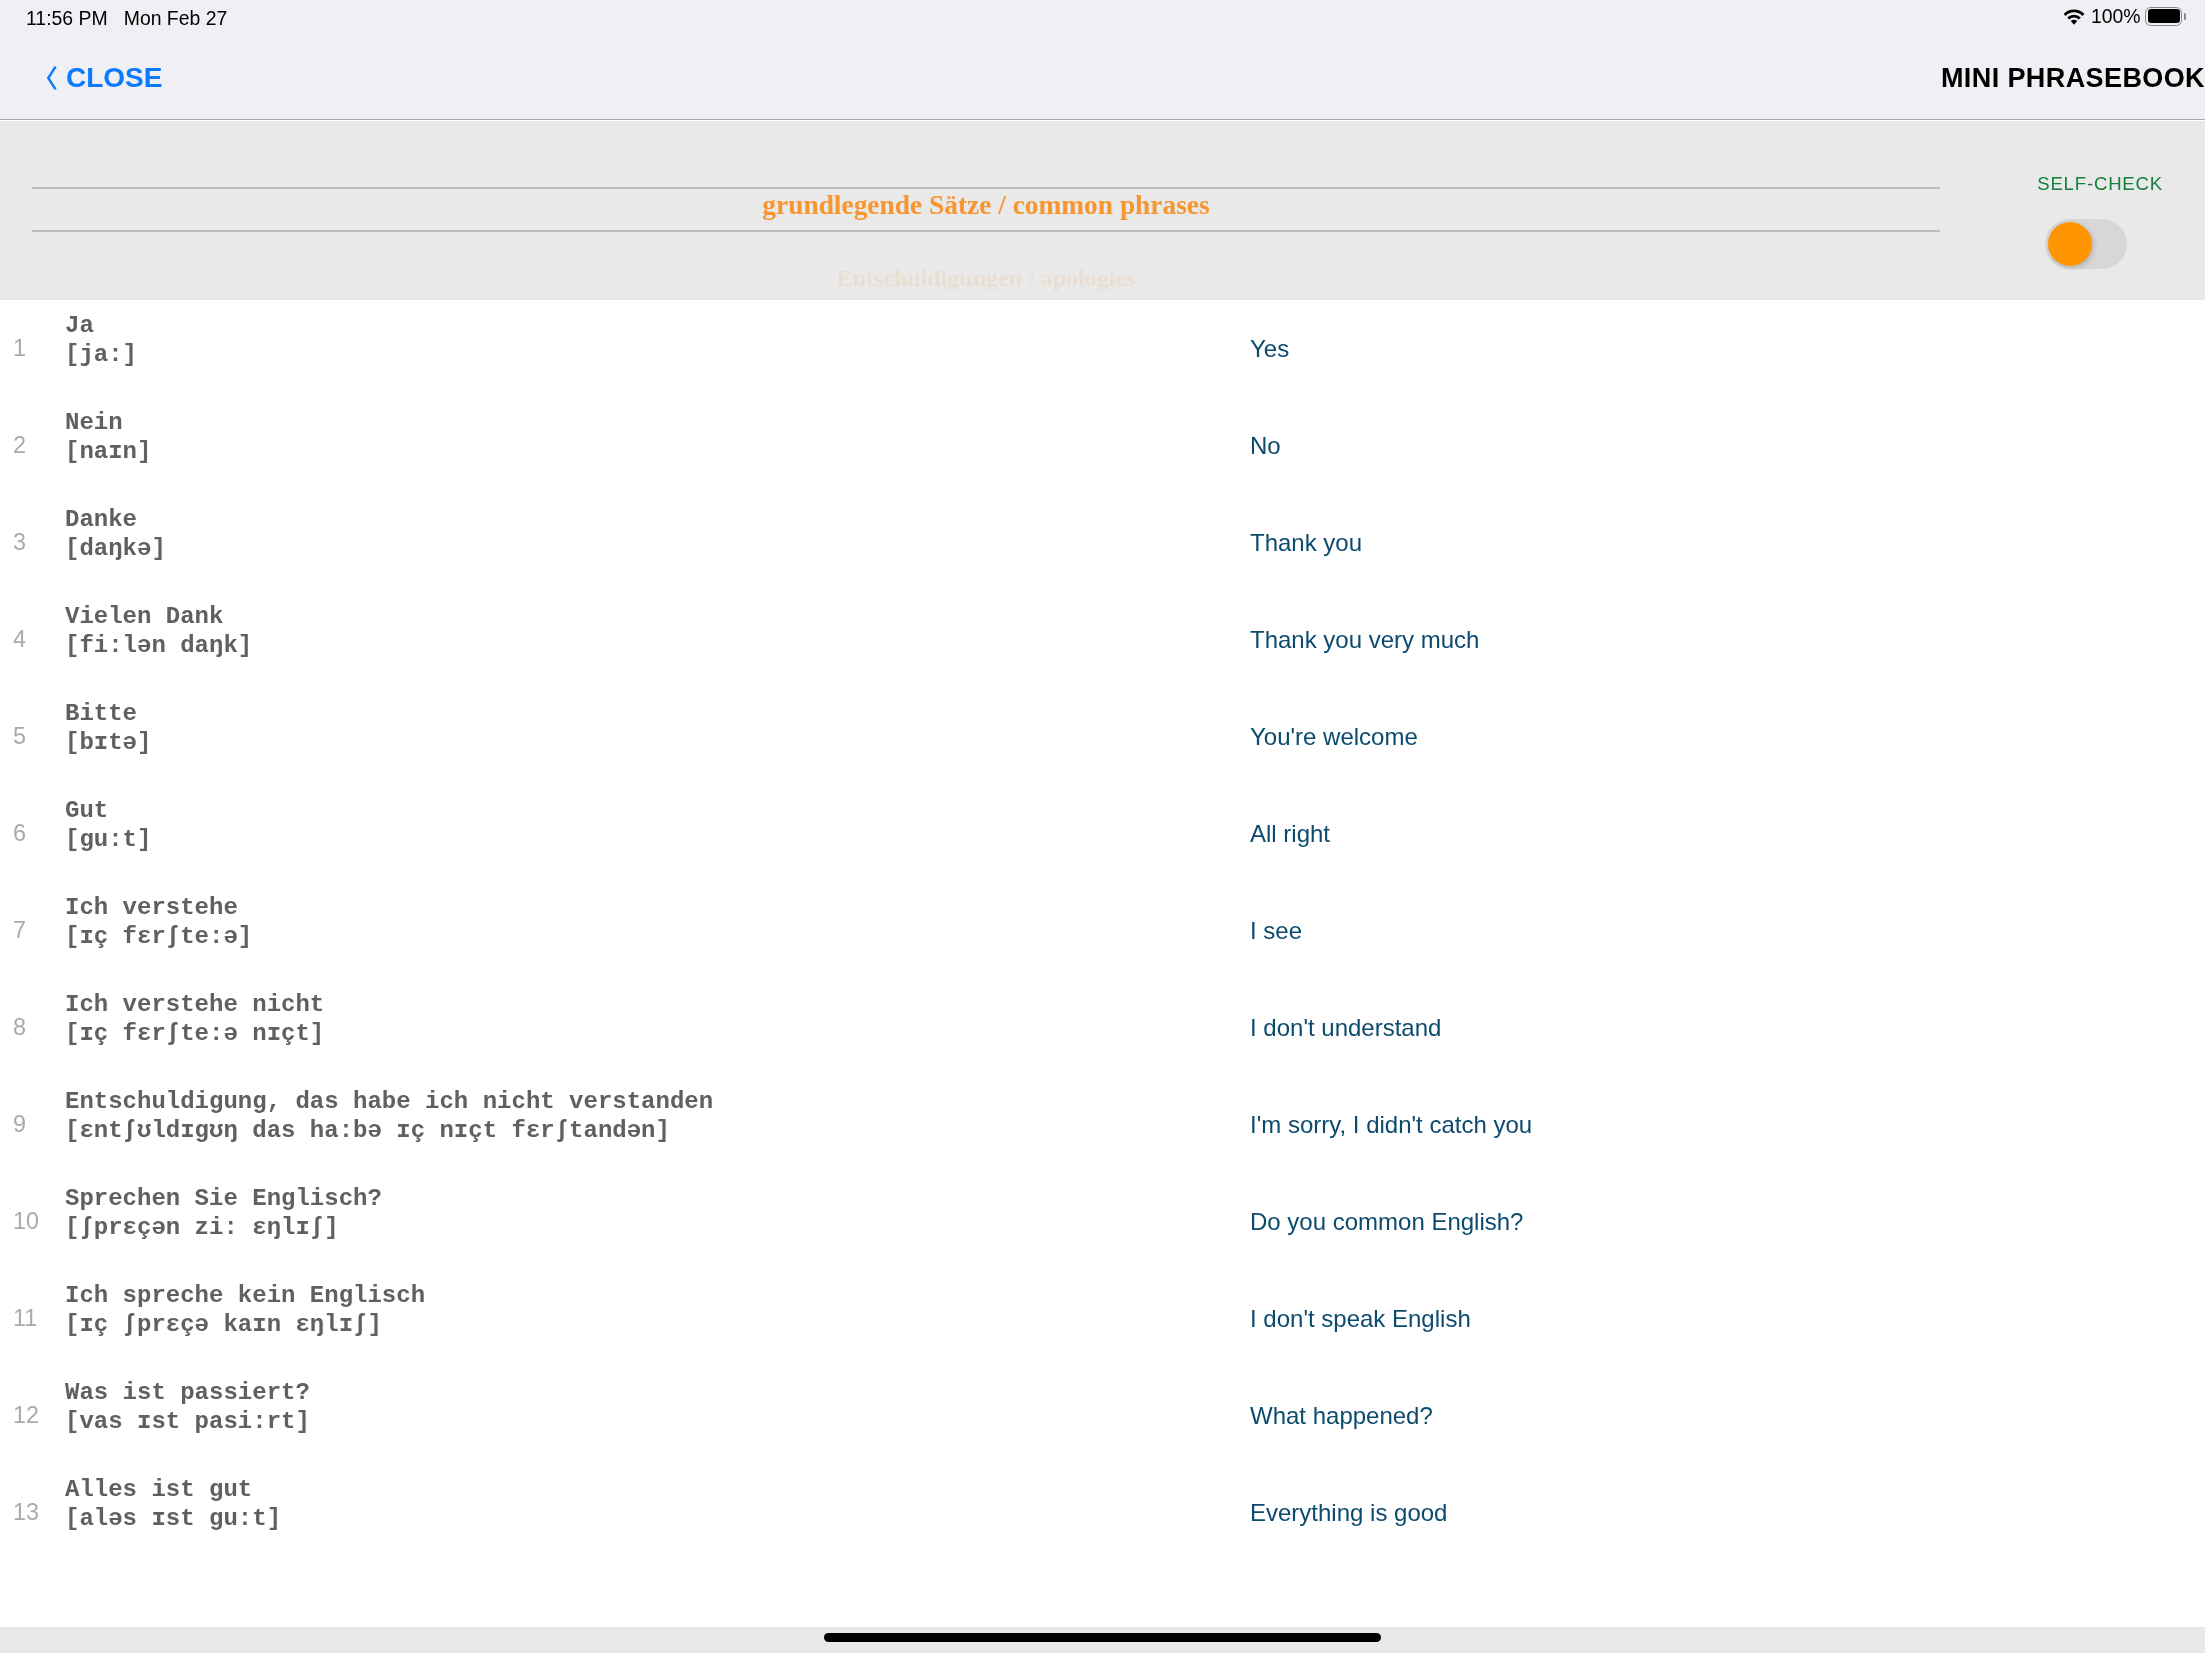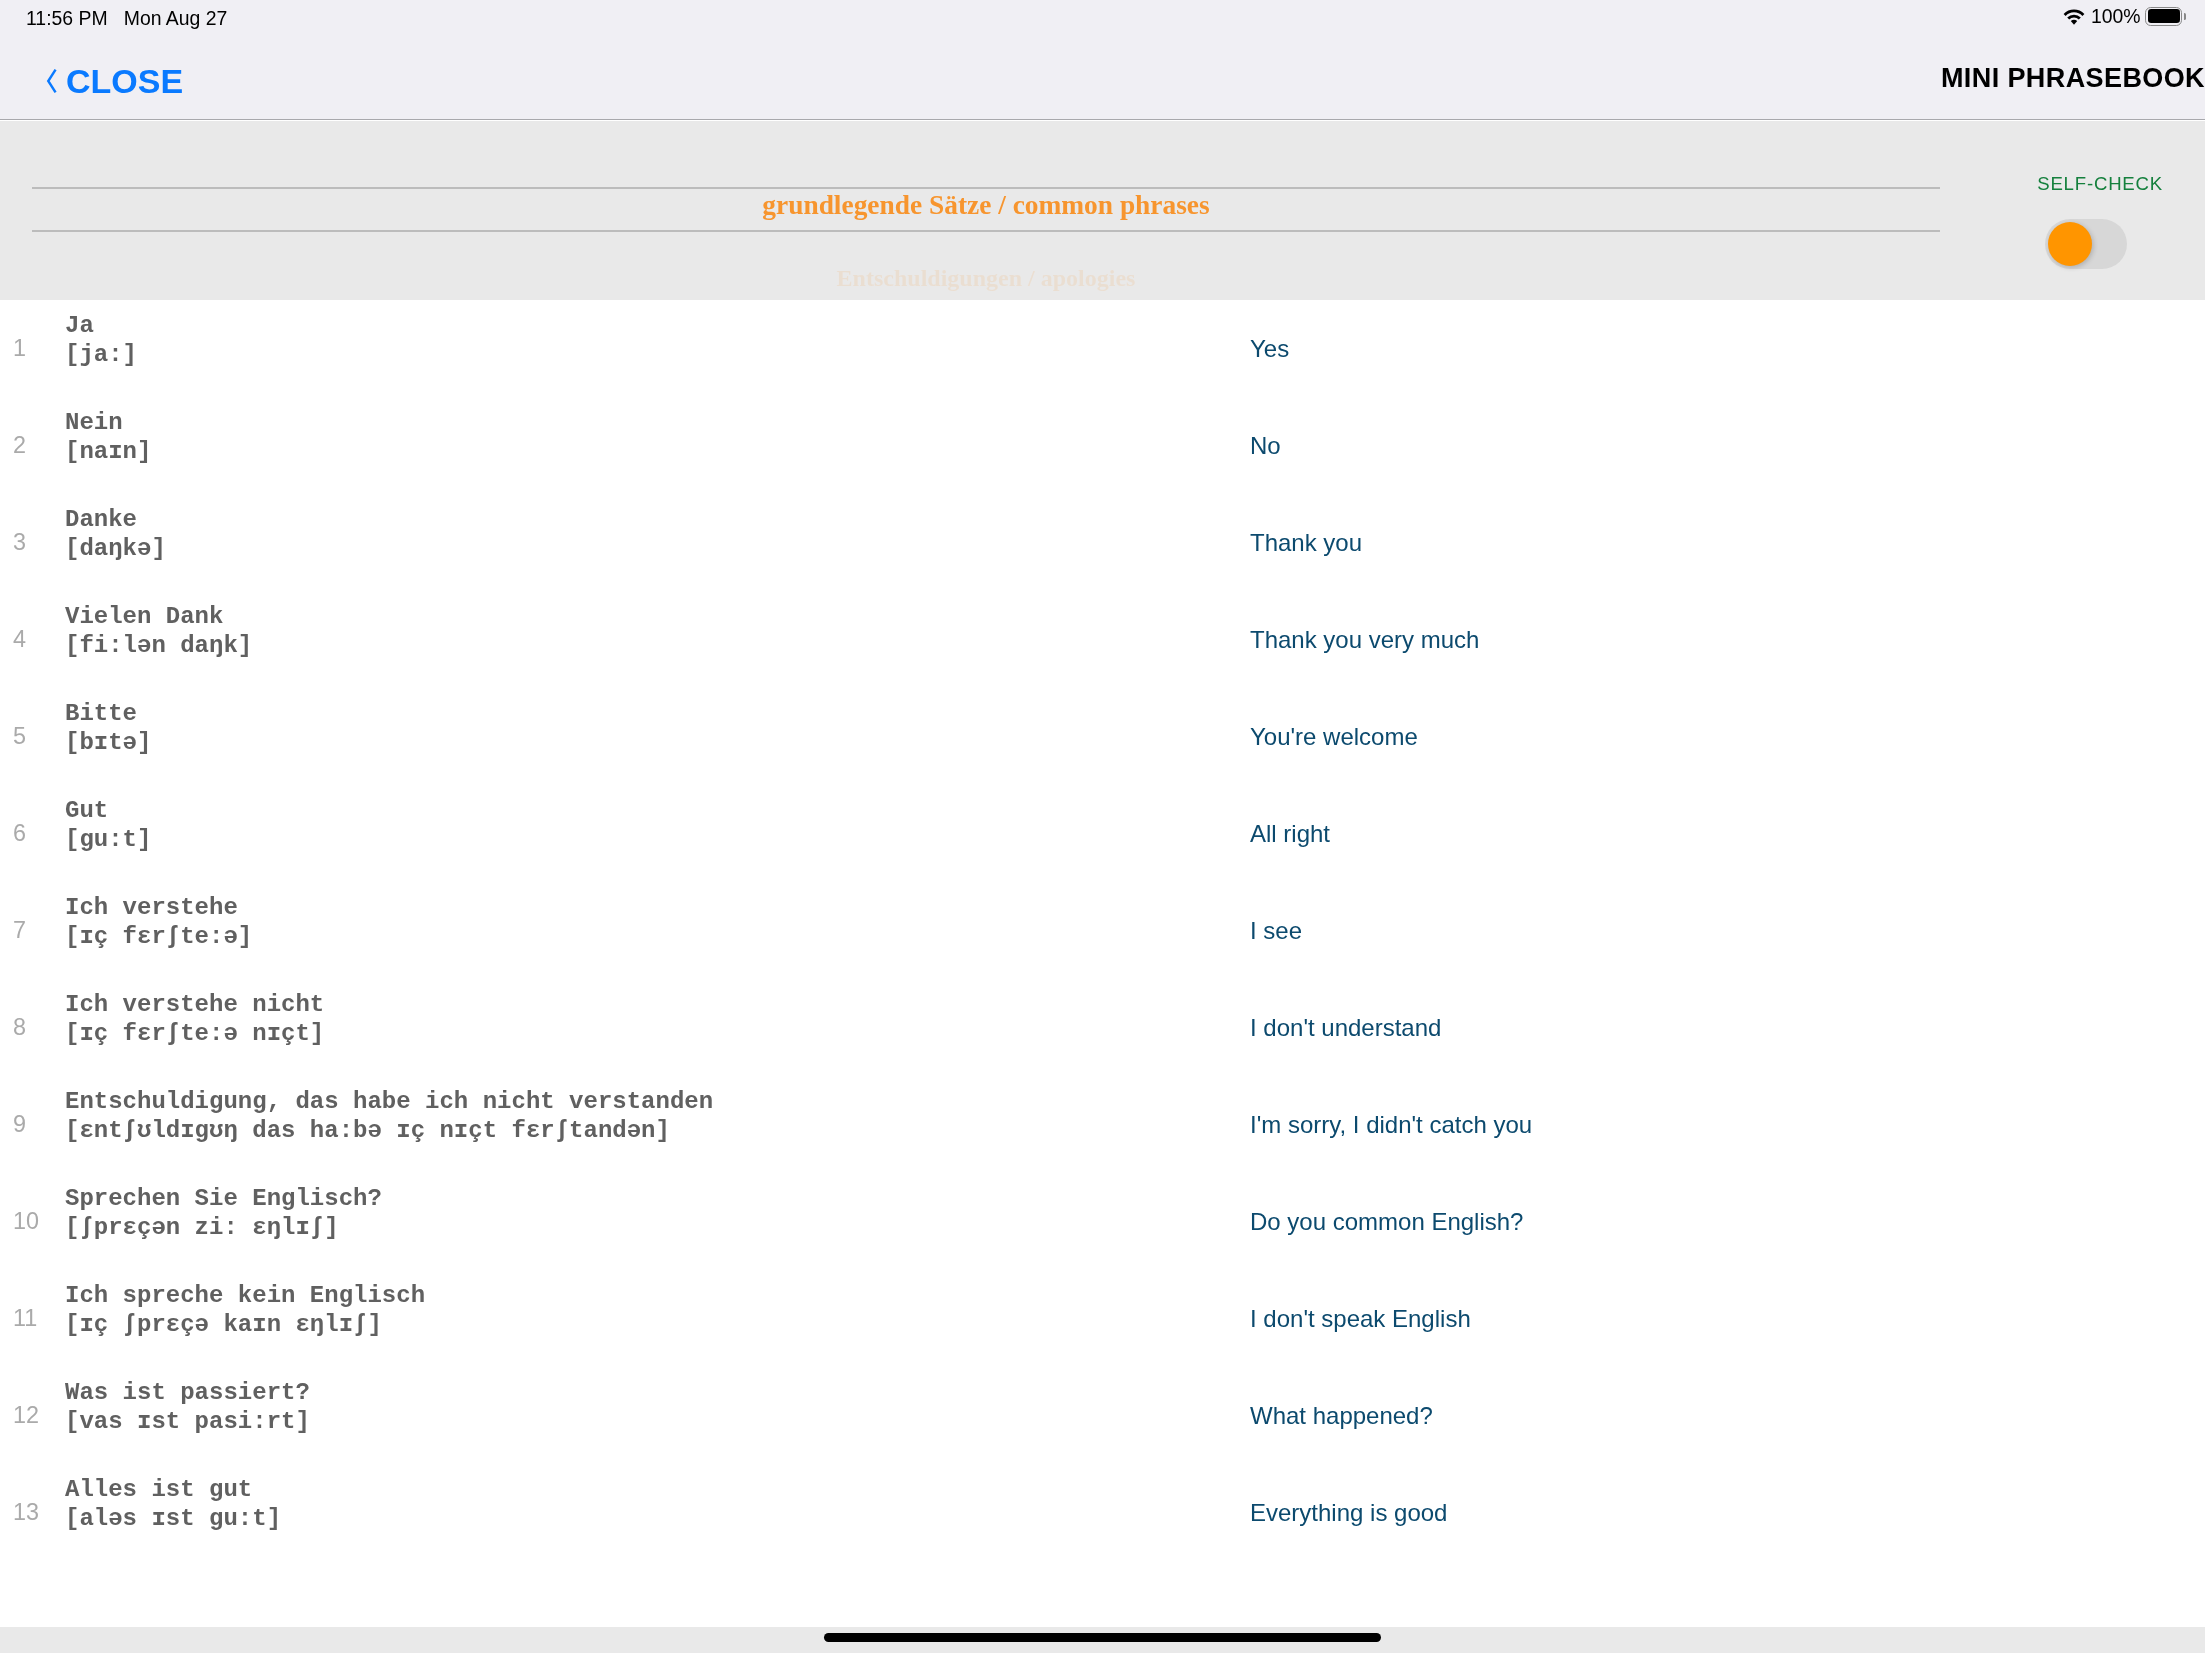--- a/index.html
+++ b/index.html
@@ -5,21 +5,21 @@
   * { box-sizing: border-box; margin: 0; padding: 0; }
   html, body { width: 2205px; height: 1653px; overflow: hidden; background: #ffffff; font-family: "Liberation Sans", "DejaVu Sans", sans-serif; }
   .status-bar { position: absolute; left: 0; top: 0; width: 2205px; height: 39px; background: #f0eff4; color: #000; }
   .status-time { position: absolute; left: 26px; top: 6.5px; font-size: 19.4px; }
   .status-right { position: absolute; right: 22.6px; top: 4.8px; display: flex; align-items: center; gap: 4.8px; font-size: 19.4px; }
   .wifi { width: 24px; height: 19.4px; }
   .battery { width: 37px; height: 19.4px; border: 1.6px solid #888; border-radius: 5.7px; padding: 1.6px; position: relative; }
   .battery-fill { width: 100%; height: 100%; background: #000; border-radius: 3.2px; }
   .battery-tip { position: absolute; right: -4.8px; top: 5.7px; width: 2.4px; height: 6.5px; background: #888; border-radius: 0 1.6px 1.6px 0; }
   .nav-bar { position: absolute; left: 0; top: 39px; width: 2205px; height: 81px; background: #f0eff4; border-bottom: 1.6px solid #a8a8ac; }
-  .close-btn { position: absolute; left: 45px; top: 22.6px; display: flex; align-items: center; gap: 8px; color: #0a7aff; font-size: 34px; font-weight: bold; cursor: pointer; }
+  .close-btn { position: absolute; left: 45px; top: 22.6px; display: flex; align-items: center; gap: 8px; color: #0a7aff; font-size: 28px; font-weight: bold; cursor: pointer; }
   .close-btn svg { width: 13px; height: 26px; }
   .nav-title { position: absolute; left: 0; right: 0; top: 24px; text-align: right; font-size: 27px; font-weight: bold; color: #000; letter-spacing: 0.4px; }
   .picker-area { position: absolute; left: 0; top: 121px; width: 2205px; height: 179px; background: #e9e9e9; overflow: hidden; }
   .picker { position: absolute; left: 32px; top: 0; width: 1908px; height: 179px; font-family: Liberation Serif, serif; }
   .picker-line { position: absolute; left: 0; width: 100%; height: 1.6px; background: #bcbcbc; }
   .picker-item { position: absolute; left: 0; width: 100%; text-align: center; font-weight: bold; font-size: 27.4px; color: #f7952e; }
   .picker-item.selected { top: 69px; }
   .picker-item.next { top: 107px; opacity: 0.4; font-size: 26px; }
   .picker-item.next2 { top: 144px; opacity: 0.12; font-size: 24px; }
   .selfcheck-label { position: absolute; left: 2002px; top: 52px; width: 161px; text-align: right; font-size: 18.6px; color: #15803d; letter-spacing: 0.8px; }
@@ -31,21 +31,21 @@
   .row-de { position: absolute; left: 65px; top: 11.3px; font-size: 24px; font-weight: bold; color: #606060; line-height: 29px; font-family: Liberation Mono, monospace; }
   .row-en { position: absolute; left: 1250px; top: 0; height: 97px; display: flex; align-items: center; font-size: 24px; color: #0c4a6e; }
   .bottom-bar { position: absolute; left: 0; top: 1627px; width: 2205px; height: 27px; background: #e9e9e9; }
   .home-indicator { position: absolute; left: 824px; top: 5.7px; width: 557px; height: 9px; background: #000; border-radius: 4.8px; }
 </style>
 </head>
 <body>
 
 <div class="status-bar">
   <span class="status-time">
-    <span>11:56 PM</span>&nbsp;&nbsp;&nbsp;<span>Mon Aug 27</span>
+    <span>11:56 PM</span>&nbsp;&nbsp;&nbsp;<span>Mon Feb 27</span>
   </span>
   <div class="status-right">
     <svg class="wifi" viewBox="0 0 30 24">
       <path d="M15 22 L11 17.5 A6 6 0 0 1 19 17.5 Z" fill="#000"></path>
       <path d="M6.5 13 A12 12 0 0 1 23.5 13 L21 15.6 A8.5 8.5 0 0 0 9 15.6 Z" fill="#000"></path>
       <path d="M2 8.5 A18 18 0 0 1 28 8.5 L25.5 11 A14.5 14.5 0 0 0 4.5 11 Z" fill="#000"></path>
     </svg>
     <span>100%</span>
     <div class="battery">
       <div class="battery-fill"></div>

